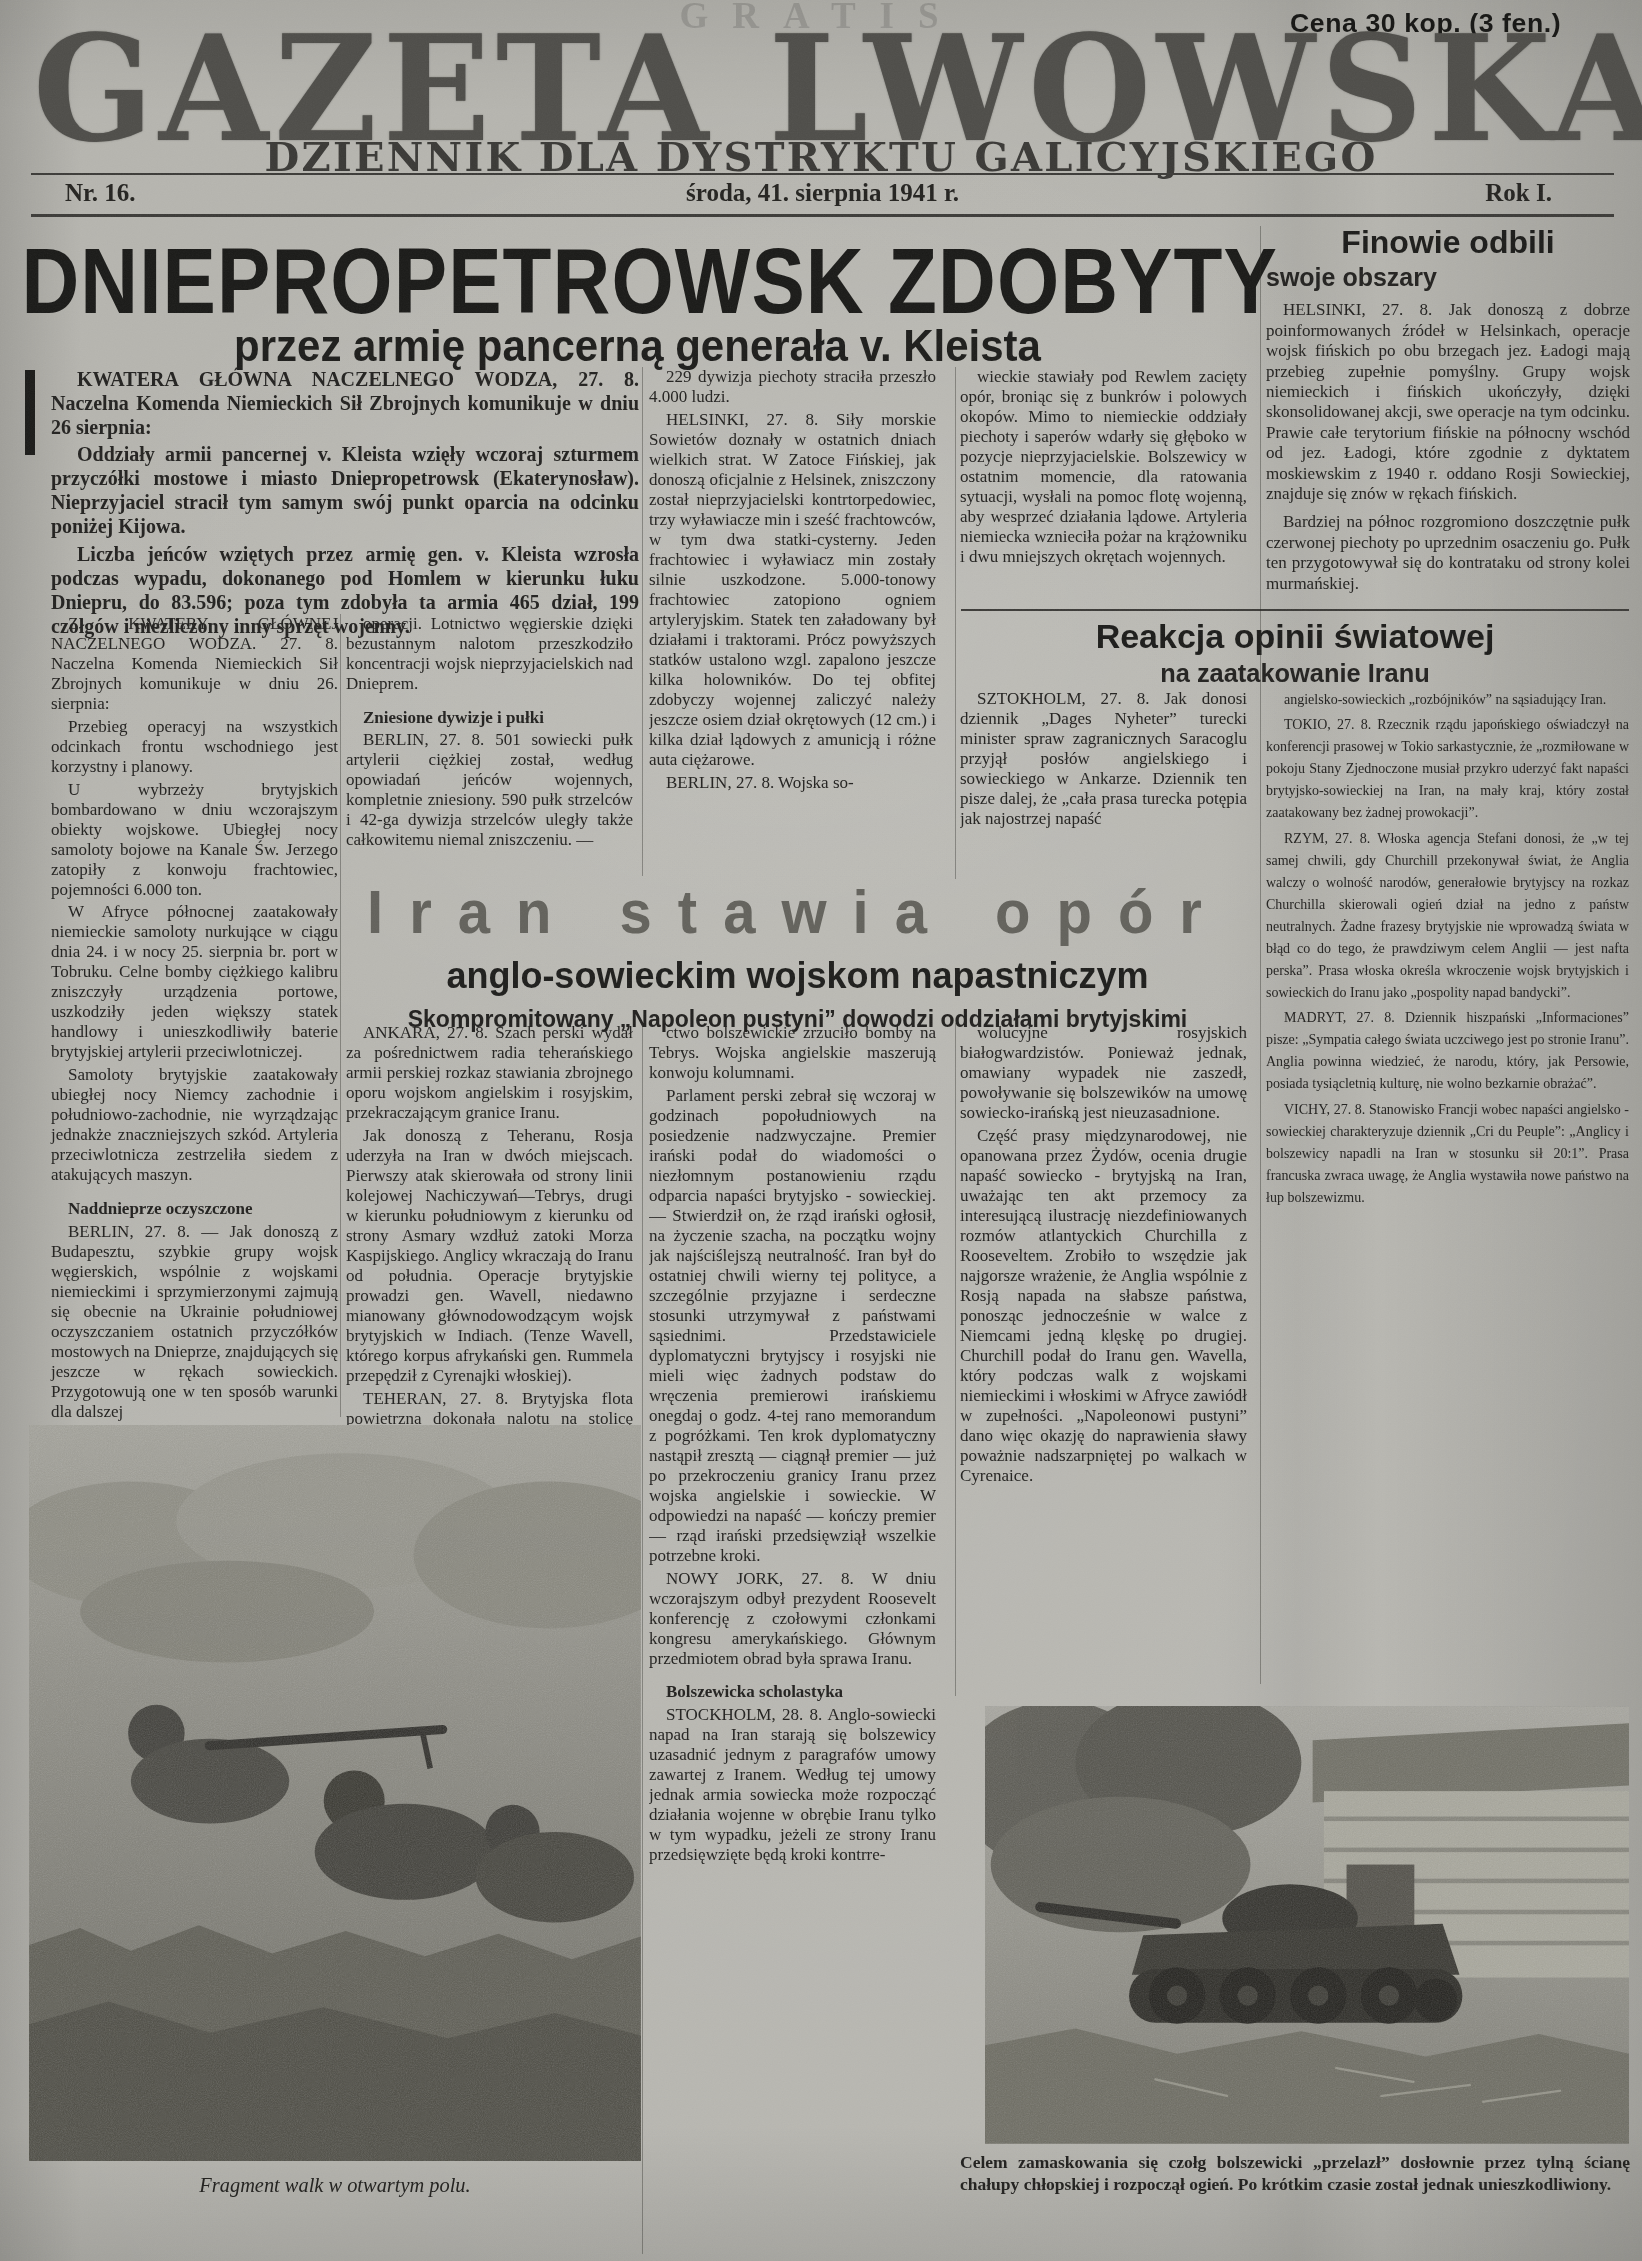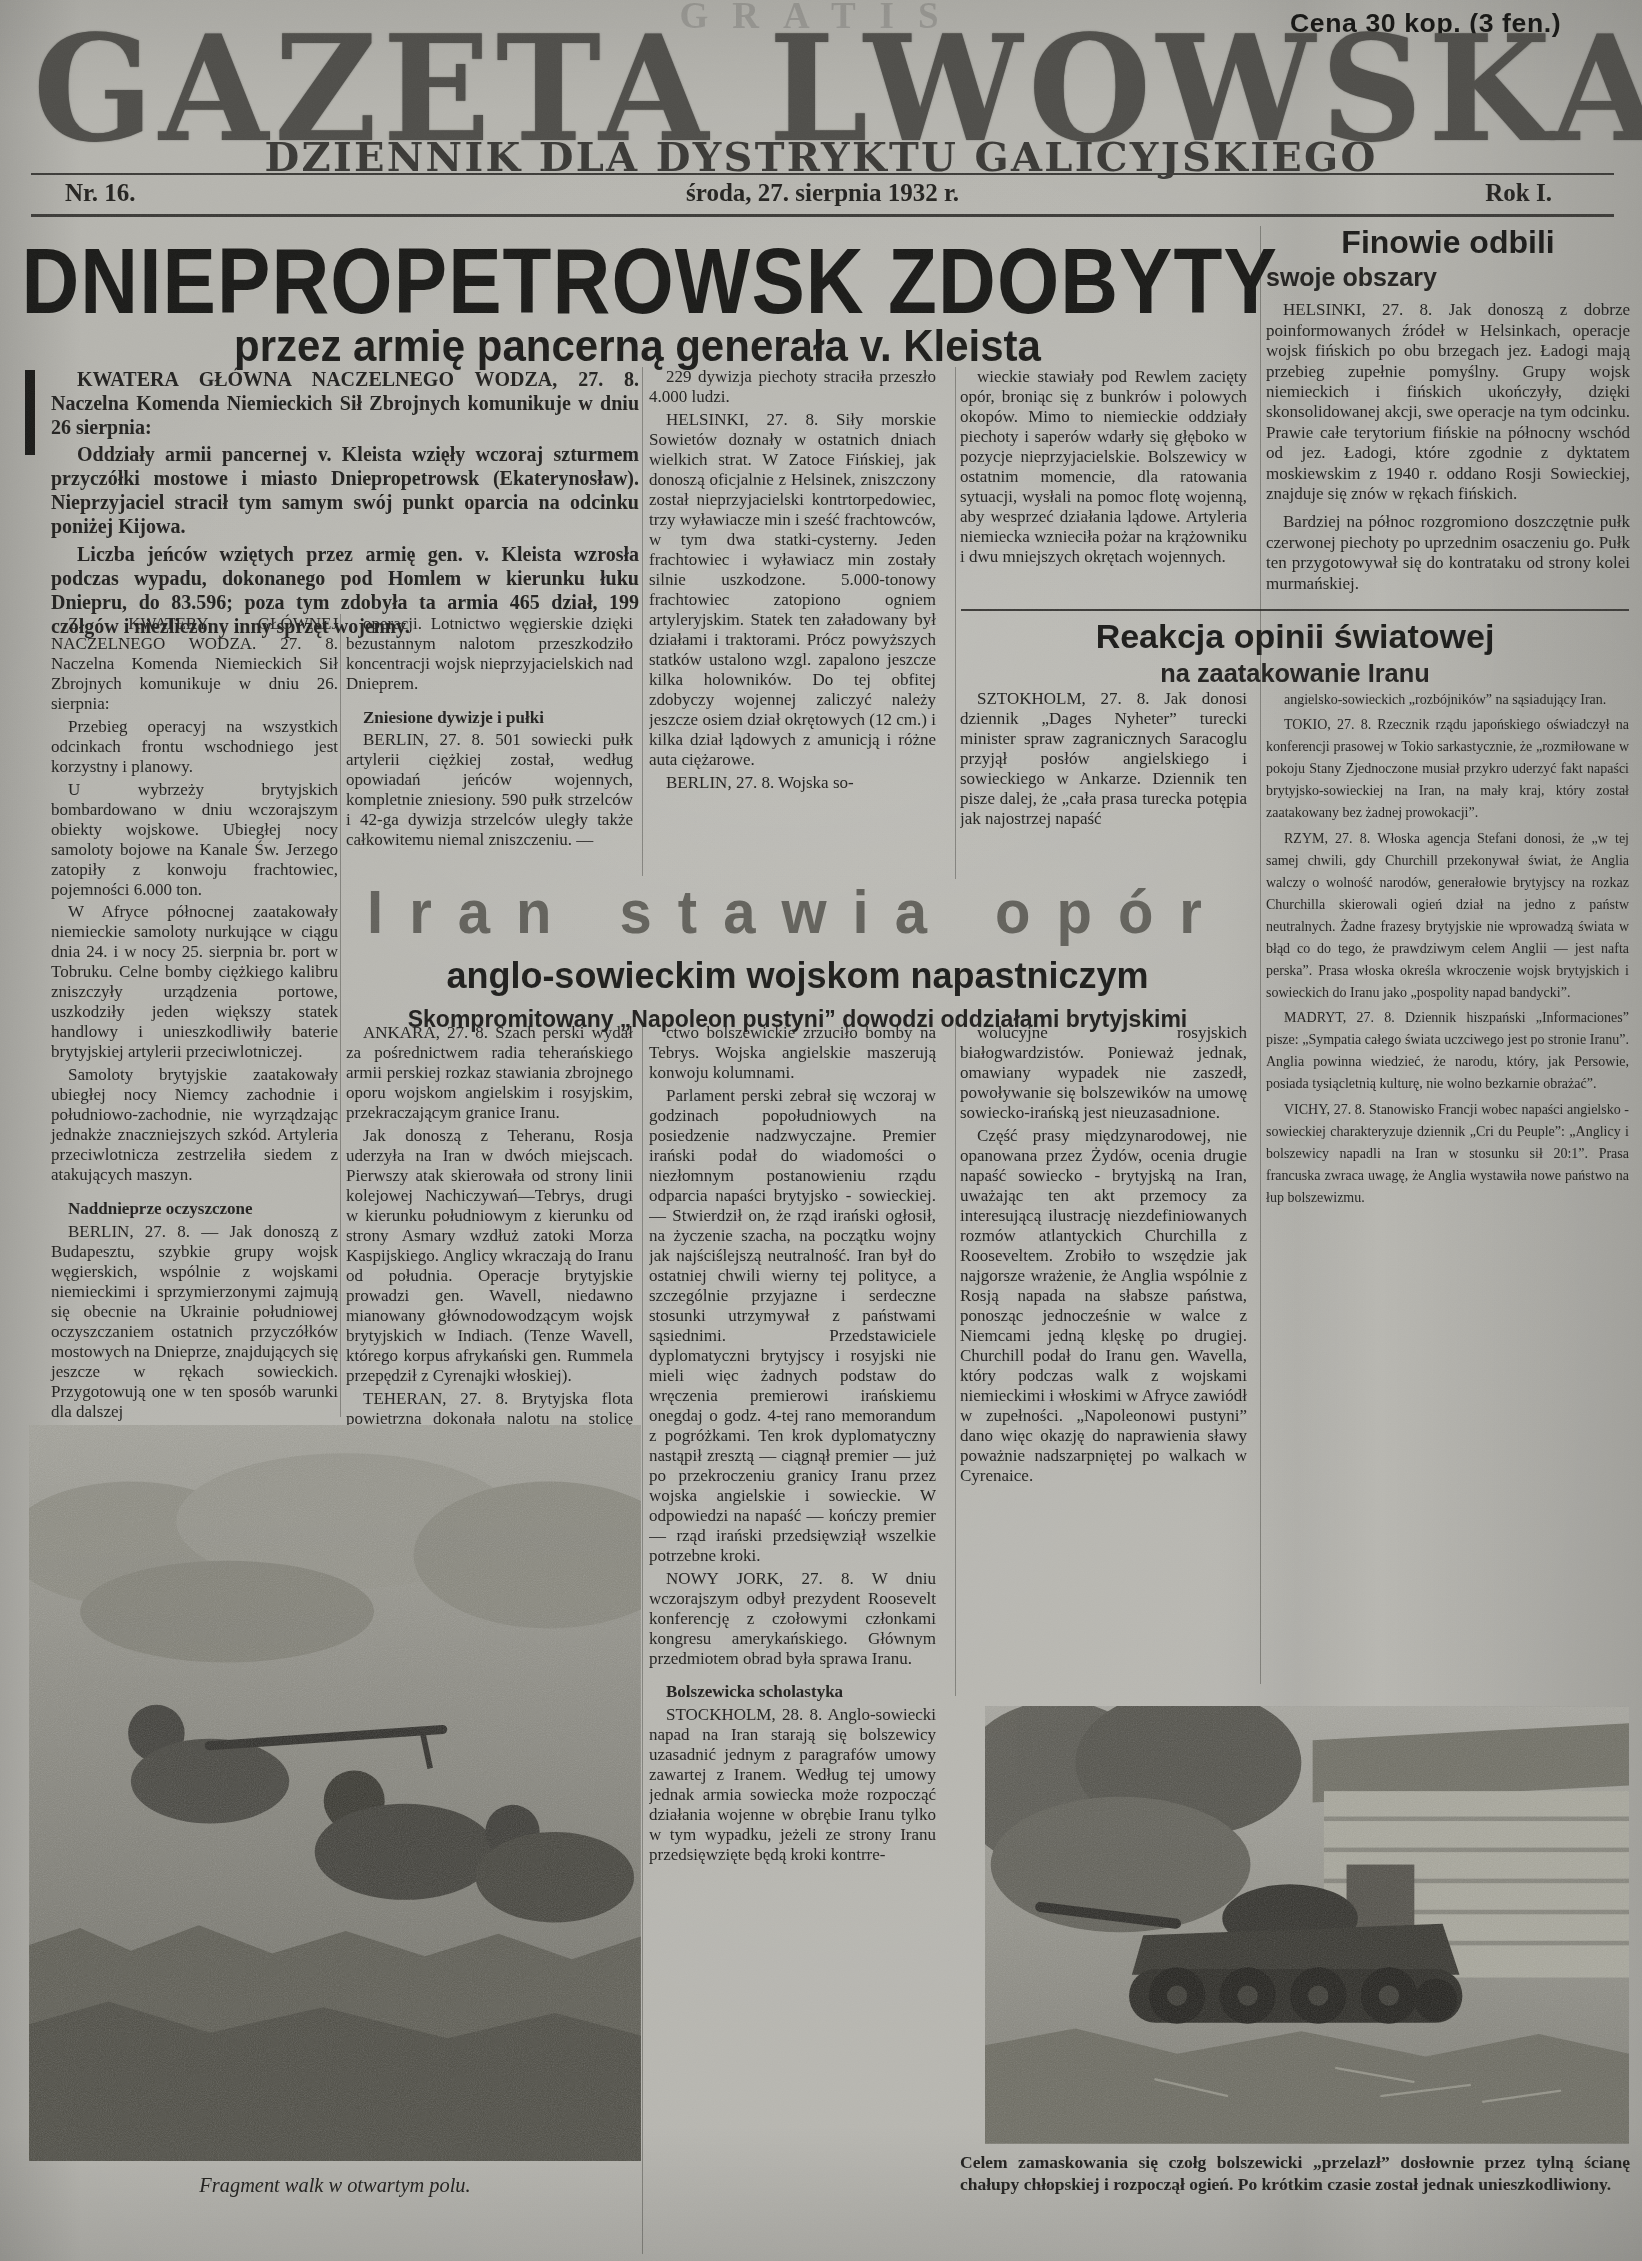--- a/index.html
+++ b/index.html
@@ -103,21 +103,21 @@
 
   <div class="abs gratis">GRATIS</div>
   <div class="abs price">Cena 30 kop. (3 fen.)</div>
 
   <div class="abs masthead">GAZETA LWOWSKA</div>
   <div class="abs subtitle">DZIENNIK DLA DYSTRYKTU GALICYJSKIEGO</div>
 
   <div class="rule" style="left:31px;top:173px;width:1583px;height:1.7px;"></div>
   <div class="abs dateline">
     <span class="issue">Nr. 16.</span>
-    <span class="date">środa, 27. sierpnia 1932 r.</span>
+    <span class="date">środa, 41. sierpnia 1941 r.</span>
     <span class="volume">Rok I.</span>
   </div>
   <div class="rule" style="left:31px;top:214px;width:1583px;height:3.4px;"></div>
 
   <div class="abs headline">DNIEPROPETROWSK ZDOBYTY</div>
   <div class="abs subheadline">przez armię pancerną generała v. Kleista</div>
 
   <div class="abs leadbar"></div>
   <div class="abs leadblock">
     <p>KWATERA GŁÓWNA NACZELNEGO WODZA, 27. 8. Naczelna Komenda Niemieckich Sił Zbrojnych komunikuje w dniu 26 sierpnia:</p>

